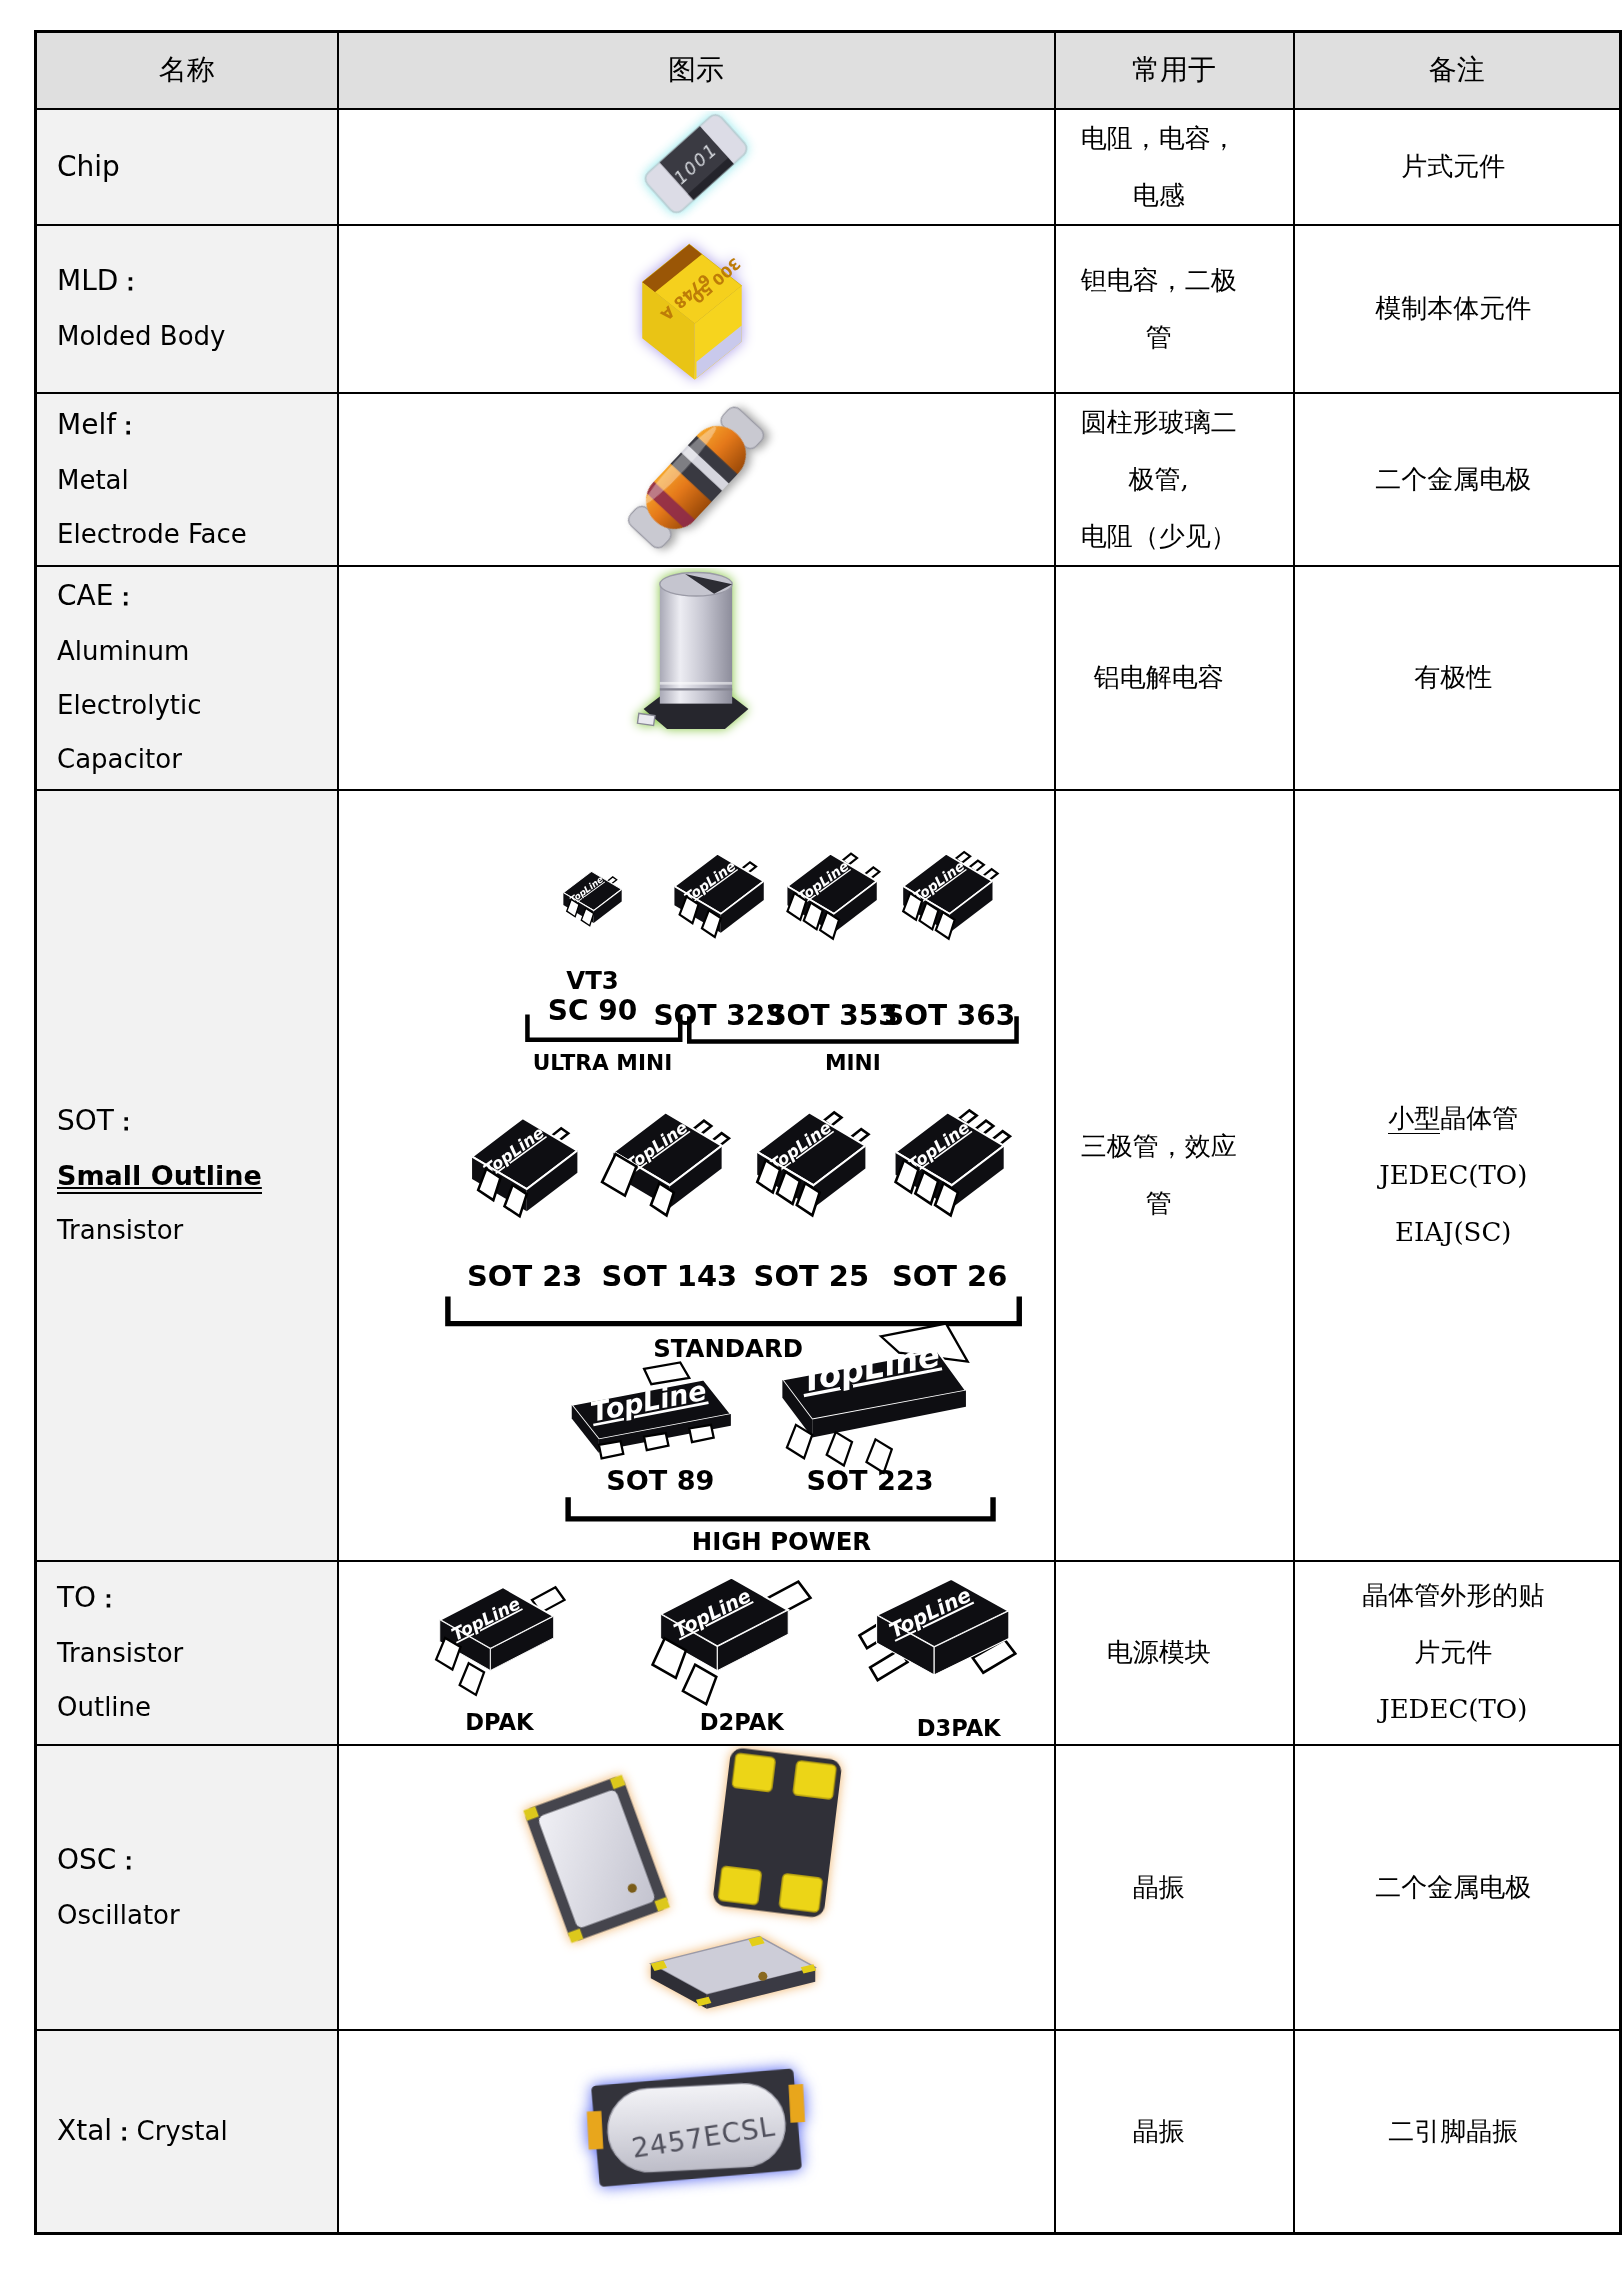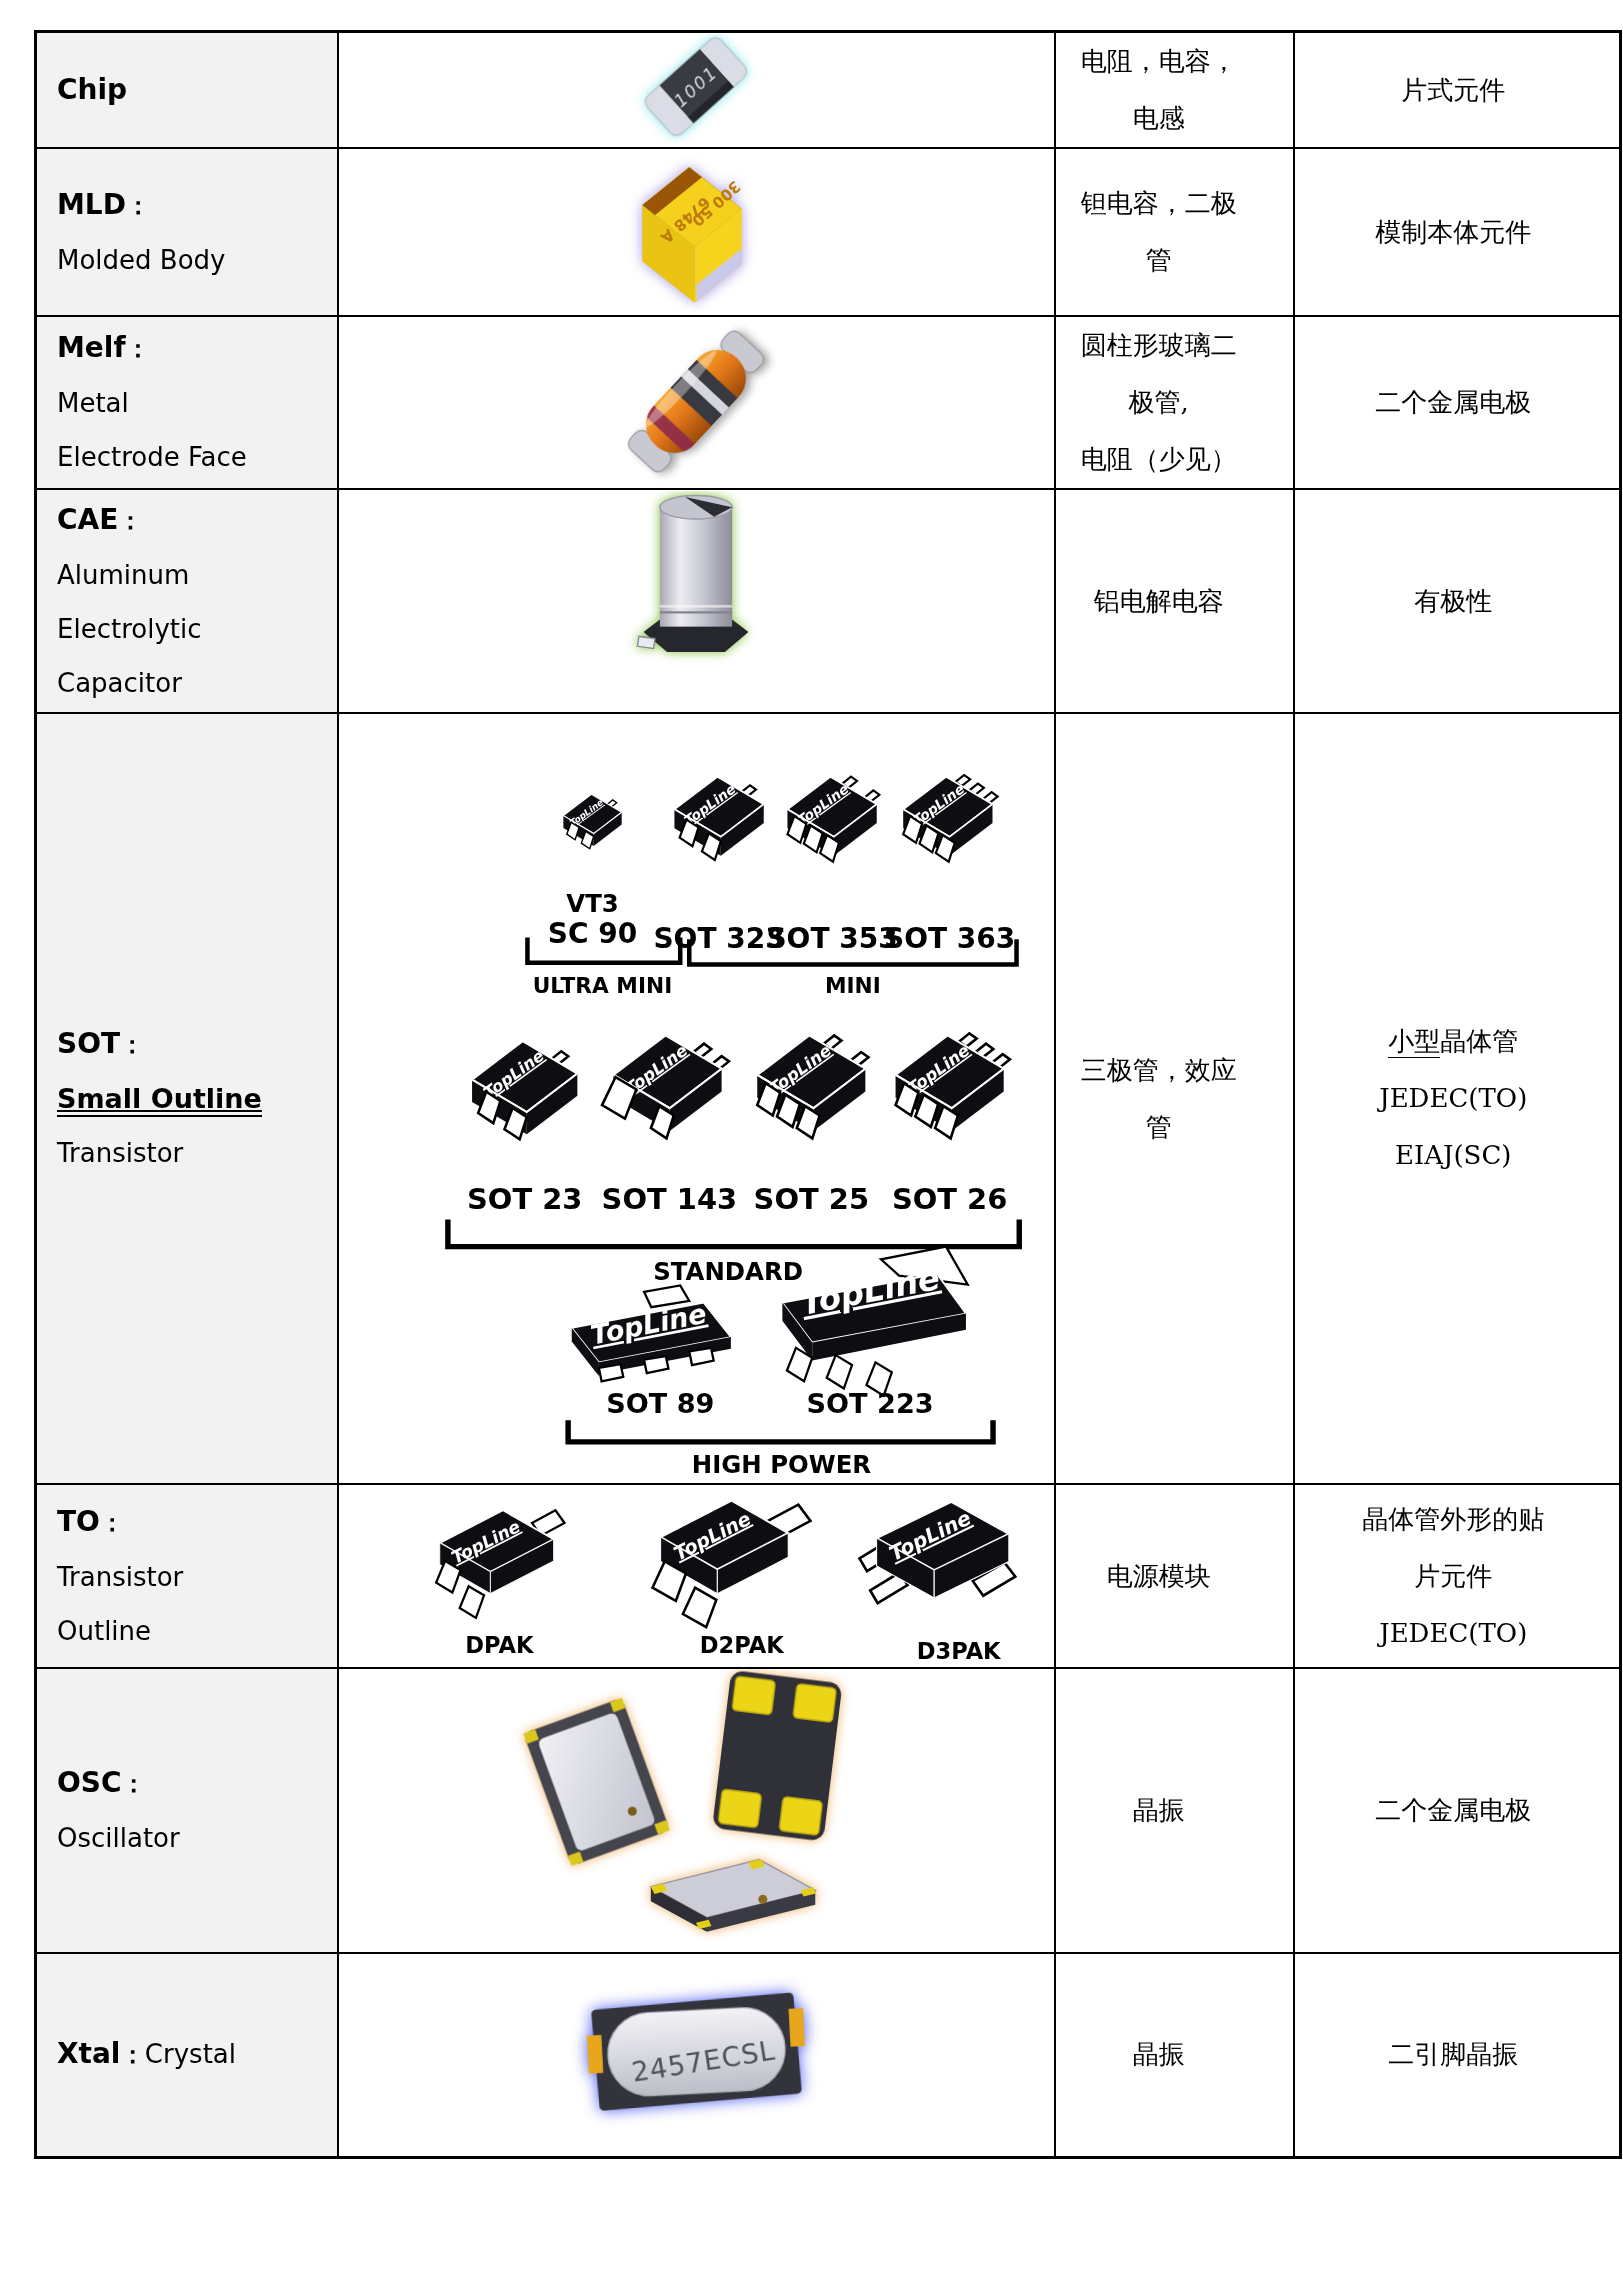--- a/index.html
+++ b/index.html
@@ -2,21 +2,21 @@
 <html style="font-size:14.5px"><head>
 <meta charset="utf-8">
 <style>
   html,body{margin:0;padding:0;background:#fff;}
   body{position:relative;width:1624px;height:2277px;font-family:"DejaVu Sans","Liberation Sans",sans-serif;color:#000;}
   table.doc{position:absolute;left:34px;top:30px;border-collapse:collapse;table-layout:fixed;border:3.6px solid #000;}
   table.doc td,table.doc th{border:2.7px solid #000;overflow:hidden;}
   th.hdr{background:#dfdfdf;font-family:"DejaVu Serif","Liberation Serif",serif;font-weight:400;font-size:28px;text-align:center;vertical-align:middle;}
   td.name{background:#f2f2f2;vertical-align:middle;padding:0 7.2px 0 20px;}
   td.name .nl{line-height:54px;font-size:26px;white-space:nowrap;}
-  td.name .abbr{font-weight:700;font-size:28px;}
+  td.name .abbr{font-weight:400;font-size:28px;}
   td.name .colon{font-weight:700;font-size:24.4px;}
   td.name .bu{font-weight:700;font-size:27px;}
   td.name .bu span{border-bottom:2.7px solid #000;padding-bottom:1px;text-decoration:underline;}
   td.img{background:#fff;text-align:center;vertical-align:middle;padding:0;}
   td.uses,td.notes{background:#fff;vertical-align:middle;font-family:"DejaVu Serif","Liberation Serif",serif;font-size:26px;text-align:center;}
   td.uses{padding:0 47px 0 16.3px;}
   td.notes{padding:0 25px 0 18px;}
   .tl{line-height:57px;white-space:nowrap;}
   .uline{border-bottom:1.8px solid #000;padding-bottom:0.9px;}
   svg text{font-family:"DejaVu Sans","Liberation Sans",sans-serif;}
@@ -27,20 +27,26 @@
 
 <table class="doc">
 <colgroup>
       <col style="width:302px">
       <col style="width:717px">
       <col style="width:239px">
       <col style="width:327px">
     </colgroup>
 
 <tbody>
+      <tr style="height:77px">
+  <th class="hdr">名称</th>
+  <th class="hdr">图示</th>
+  <th class="hdr">常用于</th>
+  <th class="hdr">备注</th>
+</tr>
 
 <tr style="height:114px">
   <td class="name">
     <div class="nl"><span class="abbr">Chip</span></div>
   </td>
   <td class="img">
     <svg width="226" height="109" viewBox="0 0 250 120">
       <g transform="translate(125,58) rotate(-42)" style="filter:drop-shadow(0 0 6px #8fe8ec)">
         <rect x="-55" y="-28" width="110" height="56" rx="9" fill="#dcdce6" stroke="#b9cdd2" stroke-width="2"></rect>
         <rect x="-29" y="-28" width="60" height="56" fill="#3a3a42"></rect>

